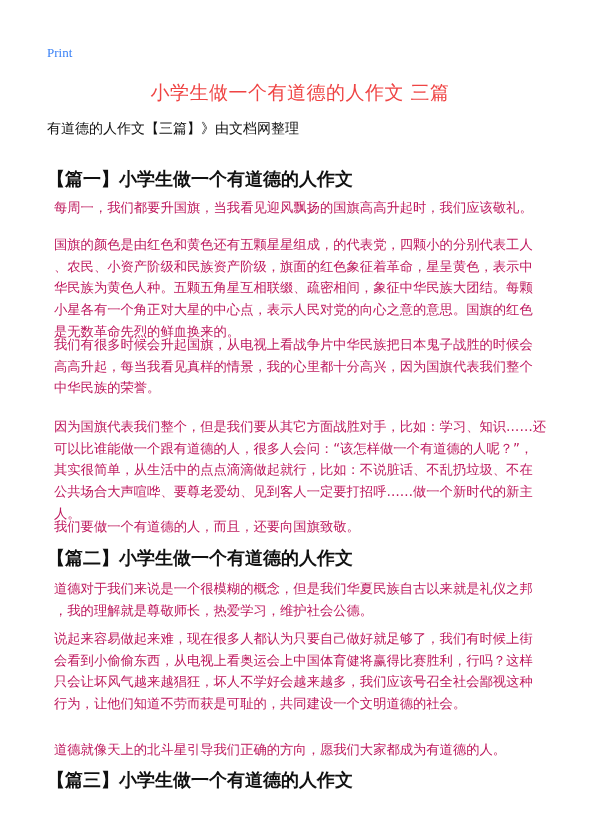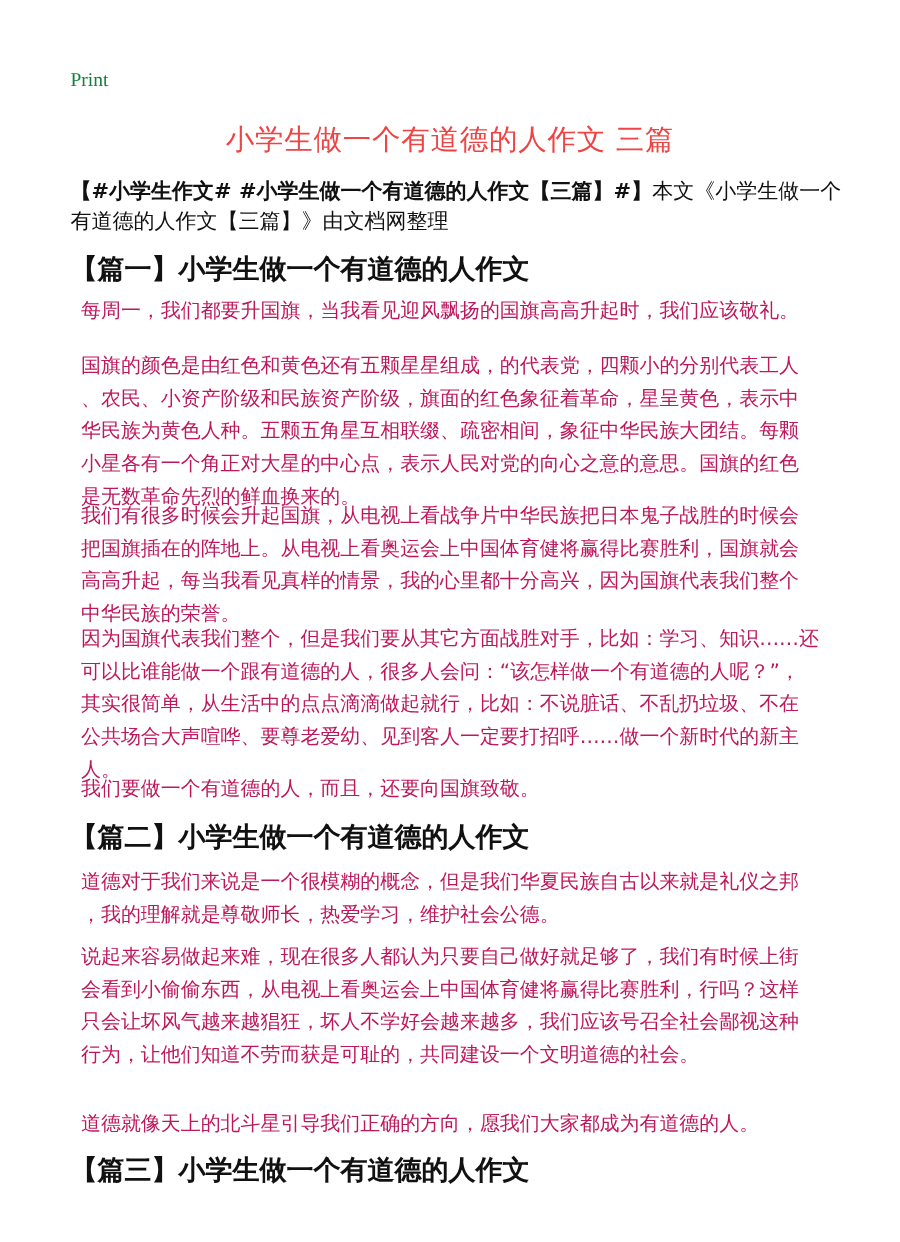--- a/index.html
+++ b/index.html
@@ -1,53 +1,51 @@
 <!DOCTYPE html>
 <html><head>
 <meta charset="utf-8">
 <style>
   html, body { margin:0; padding:0; background:#ffffff; }
   body { width:600px; height:828px; position:relative; overflow:hidden; color:#111; font-family:"DejaVu Sans", sans-serif; }
-  .print { position:absolute; left:47px; top:45px; font-family:"Liberation Serif", serif; font-size:13px; color:#15803d; }
+  .print { position:absolute; left:47px; top:45px; font-family:"Liberation Serif", serif; font-size:13px; color:#3b82f6; }
   .title { position:absolute; left:0; width:600px; top:80px; text-align:center; font-size:19px; color:#ef4444; letter-spacing:0.5px; }
   .intro { position:absolute; left:47px; top:118px; width:520px; font-size:14px; line-height:20px; }
   .intro b { font-weight:bold; }
   .h { position:absolute; left:47px; font-size:18px; font-weight:bold; }
   .p { position:absolute; left:54px; width:500px; font-size:13.3px; line-height:21.7px; color:#be185d; }
   .line { display:block; white-space:nowrap; }
 </style>
 </head>
 <body>
 
 <div class="print">Print</div>
 
 <div class="title">小学生做一个有道德的人作文 三篇</div>
 
 <div class="intro">
-  <span class="line"><b>【#小学生作文# #小学生做一个有道德的人作文【三篇】#】</b><span>本文《小学生做一个</span></span>
   <span class="line">有道德的人作文【三篇】》由文档网整理</span>
 </div>
 
 <div class="h" style="top:167px;">【篇一】小学生做一个有道德的人作文</div>
 
 <div class="p" style="top:197px;">
   <span class="line">每周一，我们都要升国旗，当我看见迎风飘扬的国旗高高升起时，我们应该敬礼。</span>
 </div>
 
 <div class="p" style="top:234px;">
   <span class="line">国旗的颜色是由红色和黄色还有五颗星星组成，的代表党，四颗小的分别代表工人</span>
   <span class="line">、农民、小资产阶级和民族资产阶级，旗面的红色象征着革命，星呈黄色，表示中</span>
   <span class="line">华民族为黄色人种。五颗五角星互相联缀、疏密相间，象征中华民族大团结。每颗</span>
   <span class="line">小星各有一个角正对大星的中心点，表示人民对党的向心之意的意思。国旗的红色</span>
   <span class="line">是无数革命先烈的鲜血换来的。</span>
 </div>
 
 <div class="p" style="top:334px;">
   <span class="line">我们有很多时候会升起国旗，从电视上看战争片中华民族把日本鬼子战胜的时候会</span>
-  <span class="line">把国旗插在的阵地上。从电视上看奥运会上中国体育健将赢得比赛胜利，国旗就会</span>
   <span class="line">高高升起，每当我看见真样的情景，我的心里都十分高兴，因为国旗代表我们整个</span>
   <span class="line">中华民族的荣誉。</span>
 </div>
 
 <div class="p" style="top:416px;">
   <span class="line">因为国旗代表我们整个，但是我们要从其它方面战胜对手，比如：学习、知识……还</span>
   <span class="line">可以比谁能做一个跟有道德的人，很多人会问：“该怎样做一个有道德的人呢？”，</span>
   <span class="line">其实很简单，从生活中的点点滴滴做起就行，比如：不说脏话、不乱扔垃圾、不在</span>
   <span class="line">公共场合大声喧哗、要尊老爱幼、见到客人一定要打招呼……做一个新时代的新主</span>
   <span class="line">人。</span>

